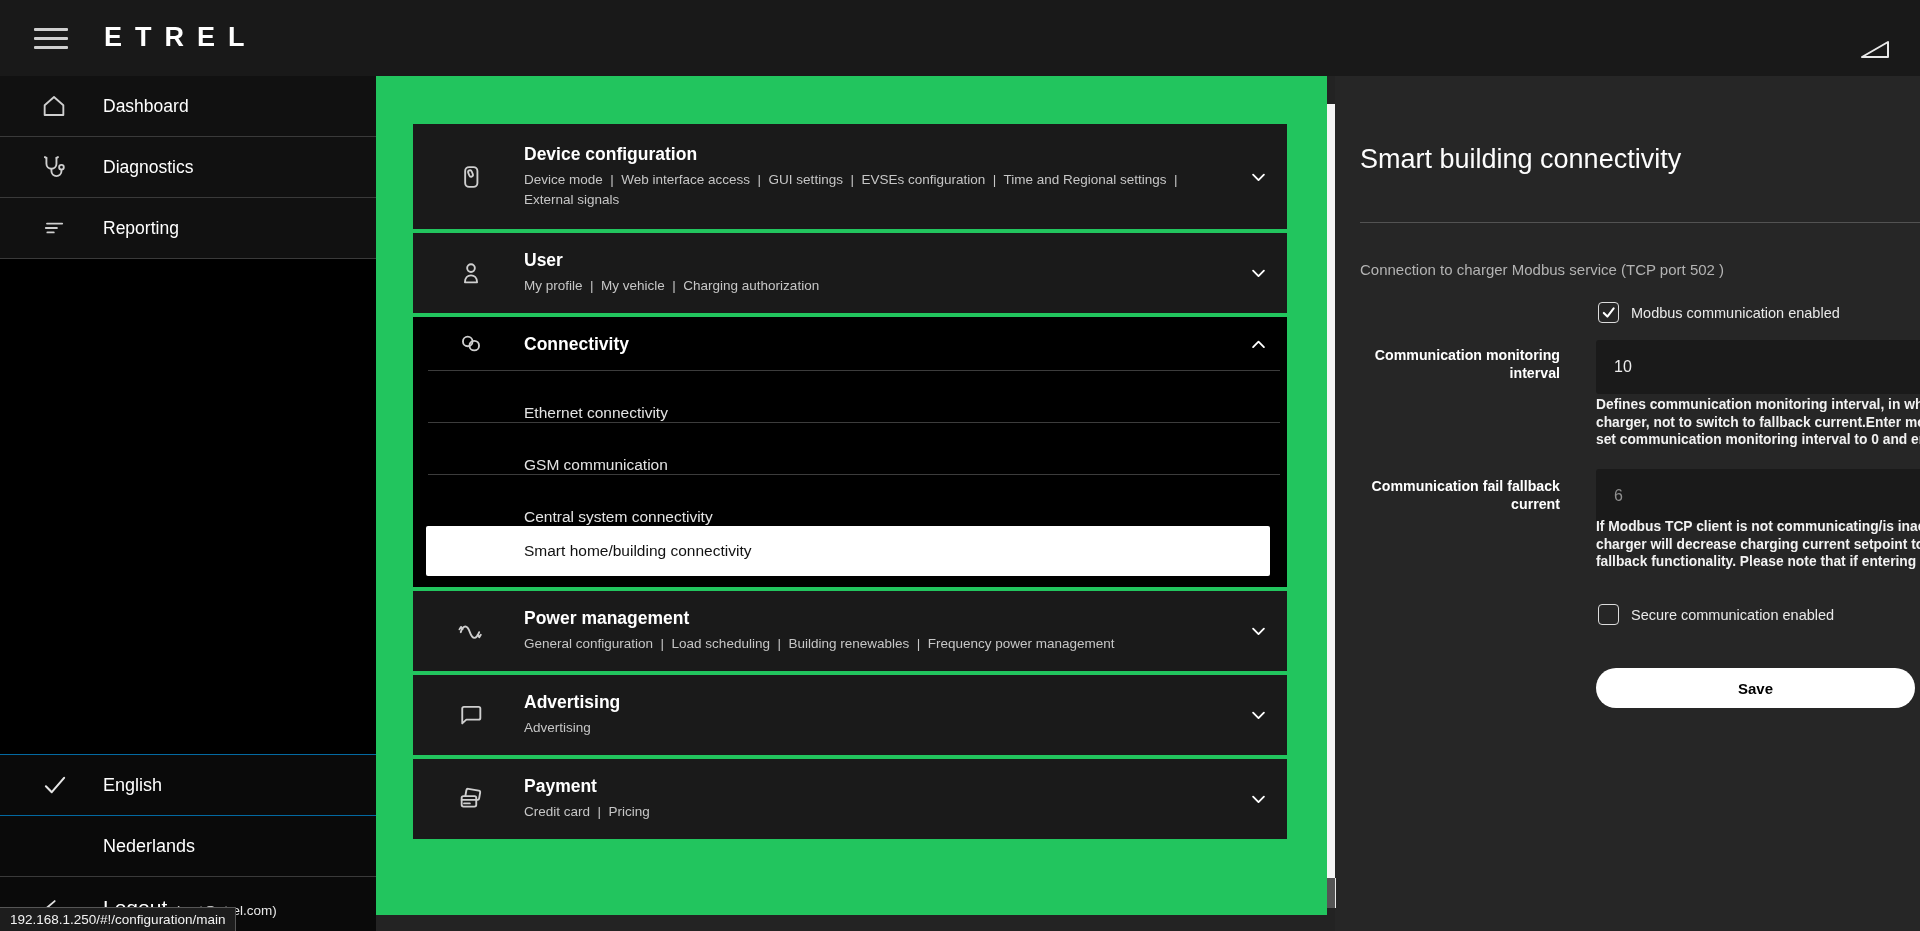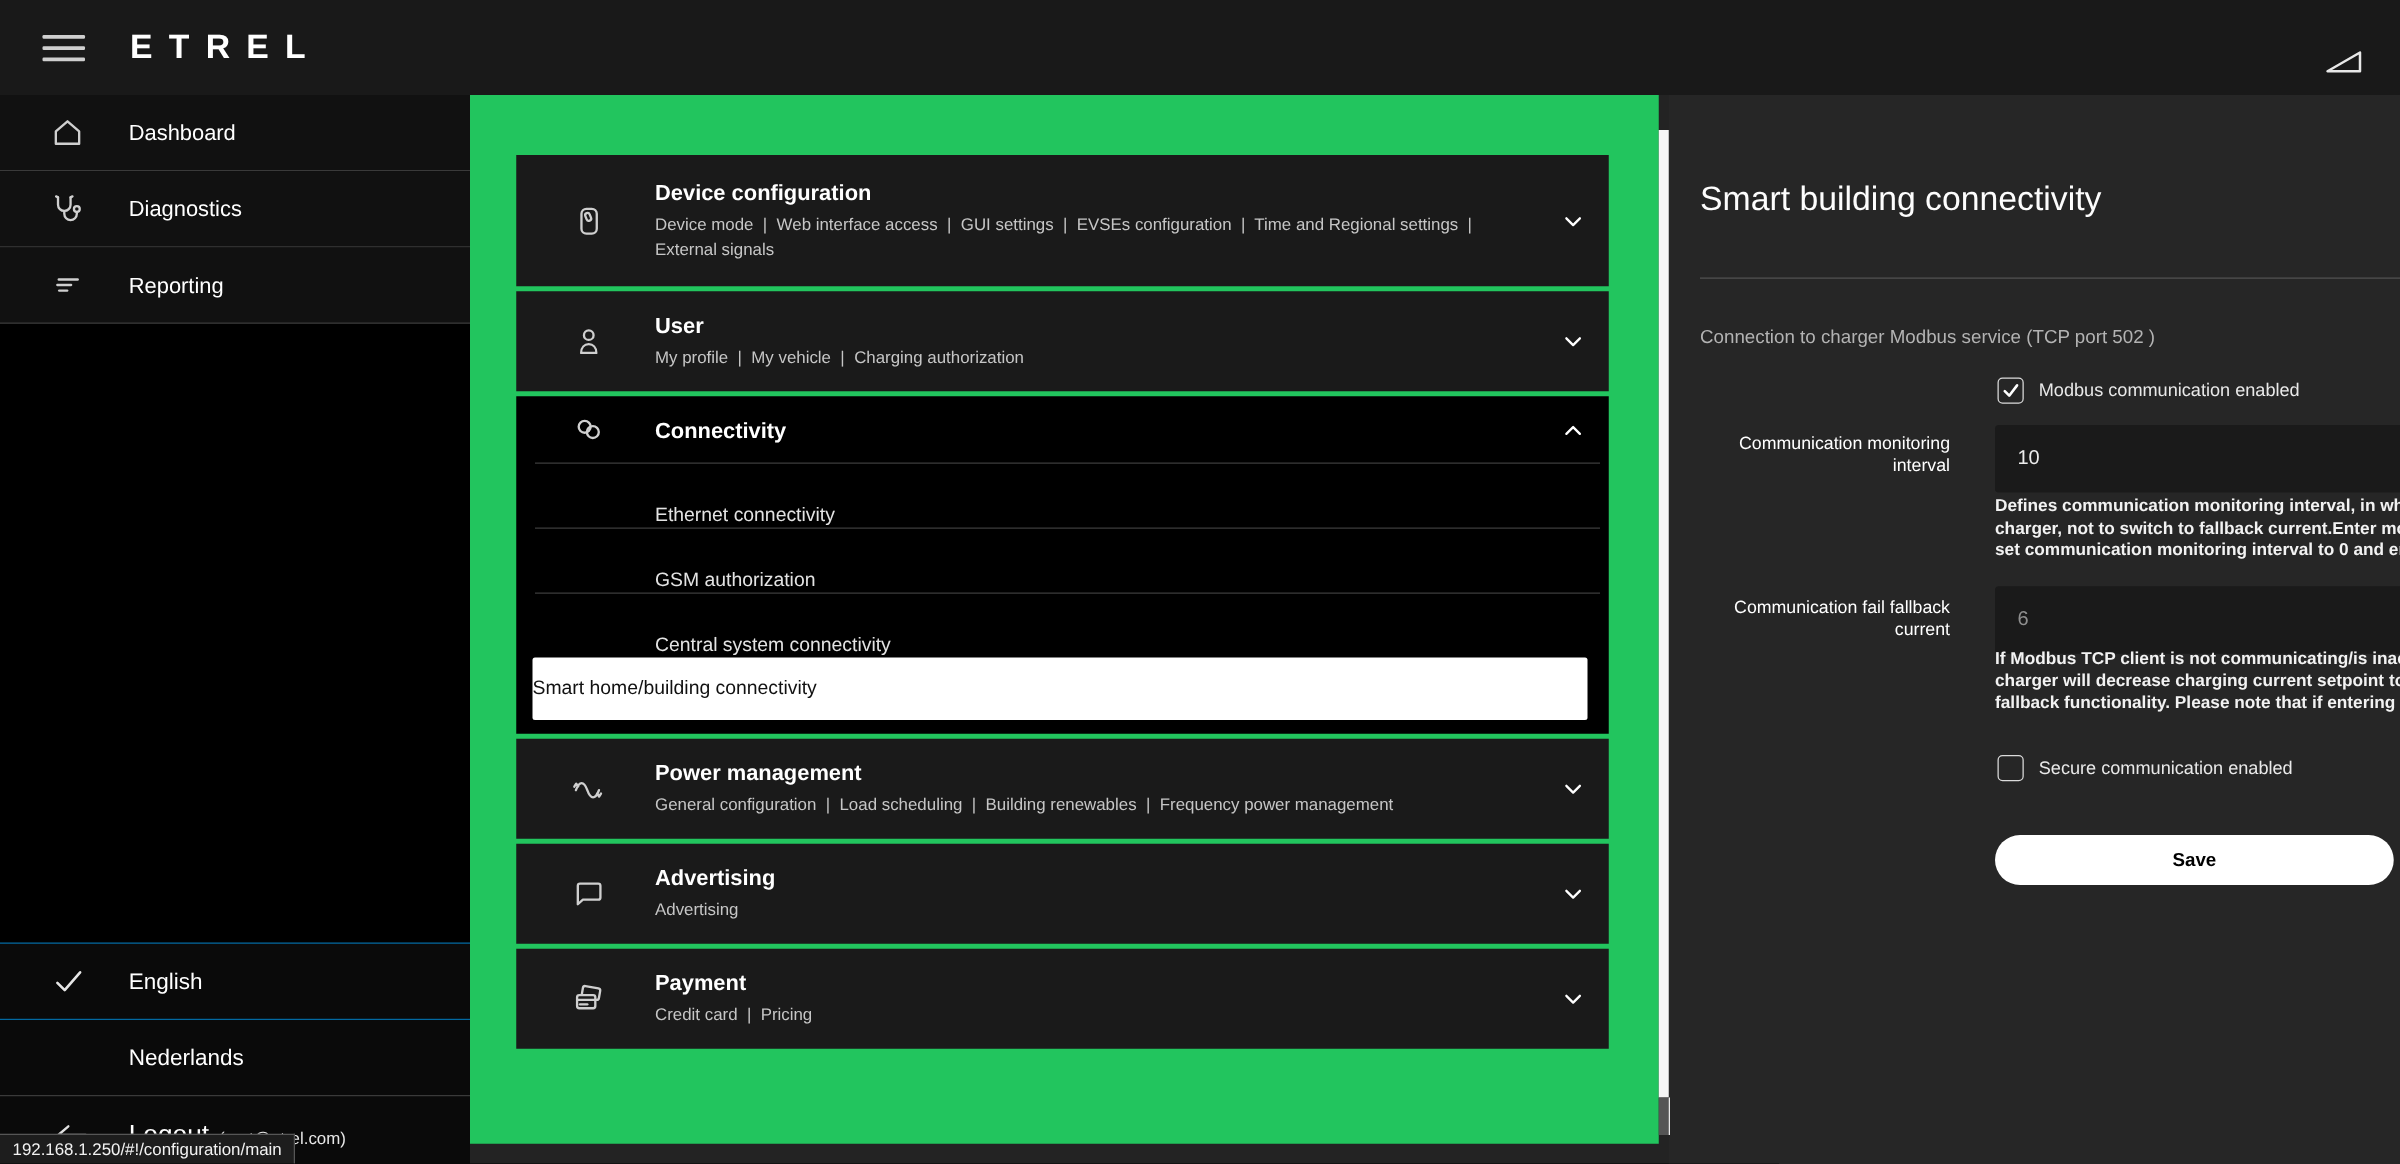--- a/index.html
+++ b/index.html
@@ -52,41 +52,41 @@
   .ctitle{font-size:17.5px;font-weight:700;color:#fff;line-height:20px;}
   .csub{font-size:13.5px;color:#c6c6c6;margin-top:6px;line-height:20px;white-space:pre-wrap;max-width:700px;}
   .chev{position:absolute;right:20px;top:50%;margin-top:-8px;}
   .card-active{background:#000;margin-bottom:4px;padding-bottom:11px;}
   .conn-head{position:relative;height:53px;}
   .conn-head .cbody{height:53px;}
   .conn-divider{height:1px;background:#3c3c3c;margin:0 7px 0 15px;}
   .conn-row{height:51px;display:flex;align-items:flex-end;padding-left:111px;
             font-size:15.5px;color:#e3e3e3;cursor:pointer;}
   .conn-row-selected{height:50px;margin:0 17px 0 13px;background:#fff;border-radius:2px;
-                     display:flex;align-items:center;
+                     display:flex;align-items:center;padding-left:98px;
                      font-size:15.5px;color:#111;cursor:pointer;}
 
   
   #scrollbar-thumb{position:absolute;left:1327px;top:104px;width:8px;height:774px;background:#f5f5f5;z-index:6;}
   #scrollbar-track{position:absolute;left:1327px;top:878px;width:8px;height:30px;background:#555;
                    border-right:1px solid #e9e9e9;z-index:6;}
 
   
   #panel{position:absolute;left:1335px;top:76px;width:585px;height:855px;background:#262626;overflow:visible;}
   #panel-title{position:absolute;left:25px;top:68px;font-size:27px;color:#fdfdfd;white-space:nowrap;}
   #panel-divider{position:absolute;left:25px;top:146px;width:700px;height:1px;background:#525252;}
   #panel-subtitle{position:absolute;left:25px;top:185px;font-size:15px;color:#b3b3b3;white-space:nowrap;}
   .checkbox-row{position:absolute;display:flex;align-items:center;cursor:pointer;}
   .checkbox{width:19px;height:19px;border:1.5px solid #dcdcdc;border-radius:4px;
             display:flex;align-items:center;justify-content:center;background:transparent;}
   .checkbox .tick{display:none;}
   .checkbox.checked .tick{display:block;}
   .checkbox-label{margin-left:12px;font-size:14.5px;color:#e9e9e9;white-space:nowrap;}
   .field-label{position:absolute;left:25px;width:200px;text-align:right;
-               font-size:14.2px;font-weight:400;color:#fff;line-height:18px;}
+               font-size:14.2px;font-weight:700;color:#fff;line-height:18px;}
   .field-input{position:absolute;left:261px;width:640px;height:54px;background:#1a1a1a;
                border:none;border-radius:3px;padding:0 0 0 18px;font-family:inherit;
                font-size:16px;color:#ececec;outline:none;box-sizing:border-box;}
   .field-input.dim{color:#8f8f8f;}
   .field-desc{position:absolute;left:261px;font-size:13.8px;font-weight:700;color:#f2f2f2;
               line-height:17.5px;white-space:nowrap;}
   #save-btn{position:absolute;left:261px;top:592px;width:319px;height:40px;background:#fff;
             border:none;border-radius:20px;font-family:inherit;font-size:15px;font-weight:700;
             color:#000;cursor:pointer;}
 </style>
@@ -227,21 +227,21 @@
                 <polyline class="ic" style="stroke:#fff;stroke-width:2.4" points="4,13 11,6 18,13"></polyline>
               </svg>
           </span>
         </div>
         <div class="conn-divider"></div>
         <div class="conn-row">
           <span>Ethernet connectivity</span>
         </div>
         <div class="conn-divider"></div>
         <div class="conn-row">
-          <span>GSM authorization</span>
+          <span>GSM communication</span>
         </div>
         <div class="conn-divider"></div>
         <div class="conn-row">
           <span>Central system connectivity</span>
         </div>
         <div class="conn-row-selected">
           <span>Smart home/building connectivity</span>
         </div>
       </div>
 

